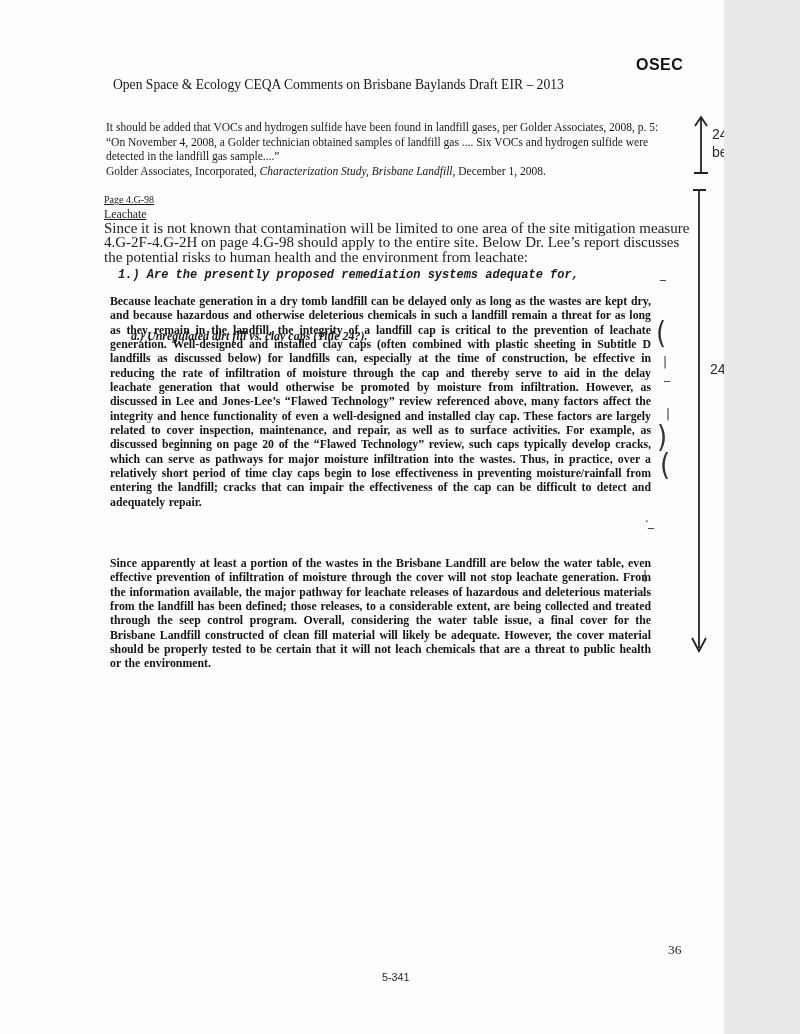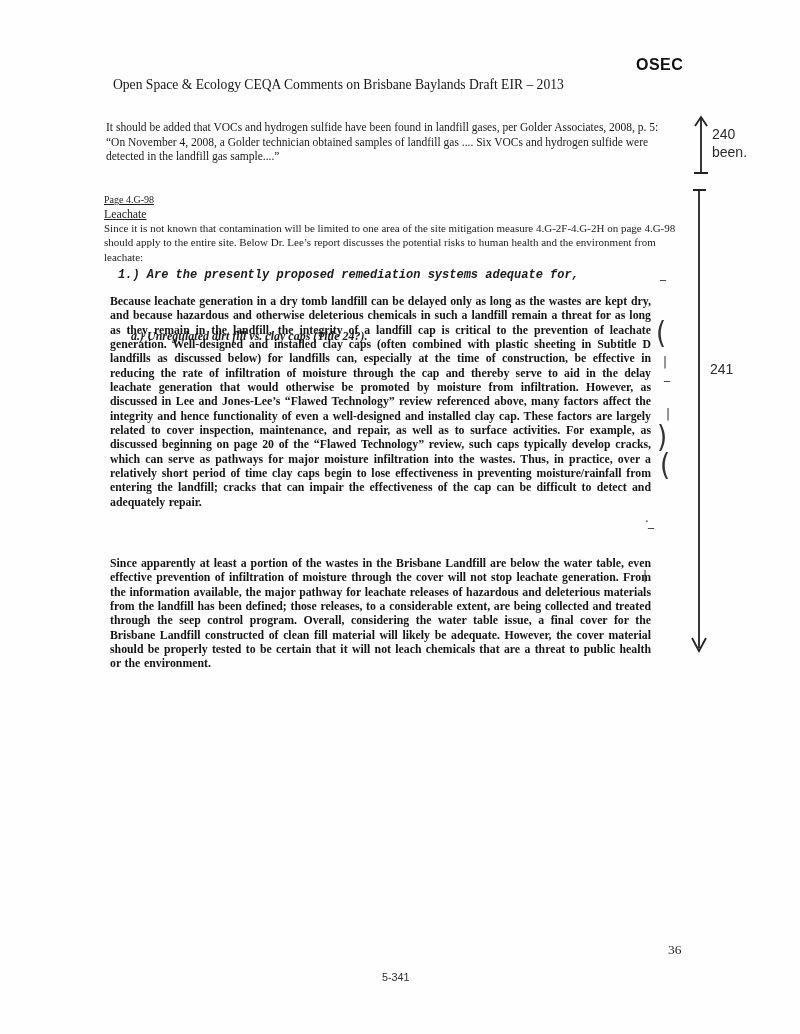--- a/index.html
+++ b/index.html
@@ -1,18 +1,18 @@
 <!DOCTYPE html>
 <html><head>
 <meta charset="utf-8">
 <style>
   html,body{margin:0;padding:0;background:#e9e9e9;}
   .page{
     position:relative;
-    width:800px;height:1034px;
+    width:724px;height:1034px;
     background:#fefefe;
     overflow:hidden;
     font-family:"Liberation Serif","DejaVu Serif",serif;
     color:#1b1b1b;
   }
   .abs{position:absolute;}
   .osec{
     left:636px;top:56px;
     font-family:"Liberation Sans","DejaVu Sans",sans-serif;
     font-weight:700;font-size:16px;letter-spacing:.5px;color:#111;
@@ -29,21 +29,21 @@
   .section-ref{
     left:104px;top:194px;
     font-size:10px;text-decoration:underline;
   }
   .section-heading{
     left:104px;top:207px;
     font-size:11.8px;text-decoration:underline;
   }
   .lead{
     left:104px;top:221px;width:590px;
-    font-size:11px;line-height:14.4px;
+    font-size:15px;line-height:14.4px;
   }
   .q1{
     left:118px;top:268px;
     font-size:12px;font-weight:700;font-style:italic;font-family:Liberation Mono, monospace;
   }
   .q1a{
     left:131px;top:281px;
     font-size:12px;font-weight:700;font-style:italic;margin-top:48px;
   }
   .report{
@@ -78,20 +78,21 @@
 </head>
 <body>
 
 <div class="page">
 
   <div class="abs osec">OSEC</div>
   <div class="abs title">Open Space &amp; Ecology CEQA Comments on Brisbane Baylands Draft EIR – 2013</div>
 
   <div class="abs intro">
     <span>It should be added that VOCs and hydrogen sulfide have been found in landfill gases, per Golder Associates, 2008, p. 5: “On November 4, 2008, a Golder technician obtained samples of landfill gas .... Six VOCs and hydrogen sulfide were detected in the landfill gas sample....”</span><br>
+    <span class="citation"><span>Golder Associates, Incorporated, </span><i>Characterization Study, Brisbane Landfill</i><span>, December 1, 2008.</span></span>
   </div>
 
   <div class="abs section-ref">Page 4.G-98</div>
   <div class="abs section-heading">Leachate</div>
   <div class="abs lead">Since it is not known that contamination will be limited to one area of the site mitigation measure 4.G-2F-4.G-2H on page 4.G-98 should apply to the entire site. Below Dr. Lee’s report discusses the potential risks to human health and the environment from leachate:</div>
 
   <div class="abs q1">1.) Are the presently proposed remediation systems adequate for,</div>
   <div class="abs q1a">a.) Unregulated dirt fill vs. clay caps (Title 24?).</div>
 
   <div class="abs report">Because leachate generation in a dry tomb landfill can be delayed only as long as the wastes are kept dry, and because hazardous and otherwise deleterious chemicals in such a landfill remain a threat for as long as they remain in the landfill, the integrity of a landfill cap is critical to the prevention of leachate generation.  Well-designed and installed clay caps (often combined with plastic sheeting in Subtitle D landfills as discussed below) for landfills can, especially at the time of construction, be effective in reducing the rate of infiltration of moisture through the cap and thereby serve to aid in the delay leachate generation that would otherwise be promoted by moisture from infiltration.  However, as discussed in Lee and Jones-Lee’s “Flawed Technology” review referenced above, many factors affect the integrity and hence functionality of even a well-designed and installed clay cap.  These factors are largely related to cover inspection, maintenance, and repair, as well as to surface activities.  For example, as discussed beginning on page 20 of the “Flawed Technology” review, such caps typically develop cracks, which can serve as pathways for major moisture infiltration into the wastes.  Thus, in practice, over a relatively short period of time clay caps begin to lose effectiveness in preventing moisture/rainfall from entering the landfill; cracks that can impair the effectiveness of the cap can be difficult to detect and adequately repair.</div>

